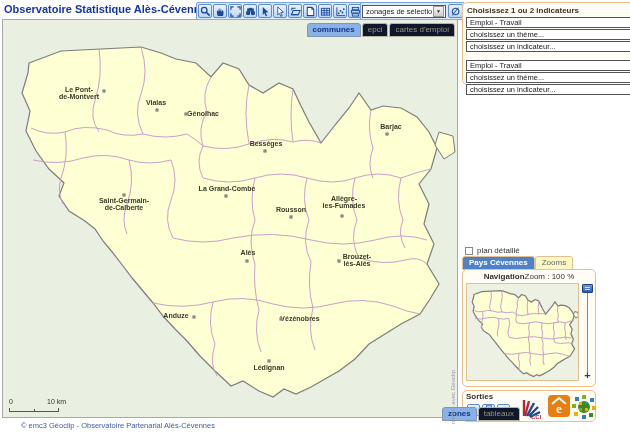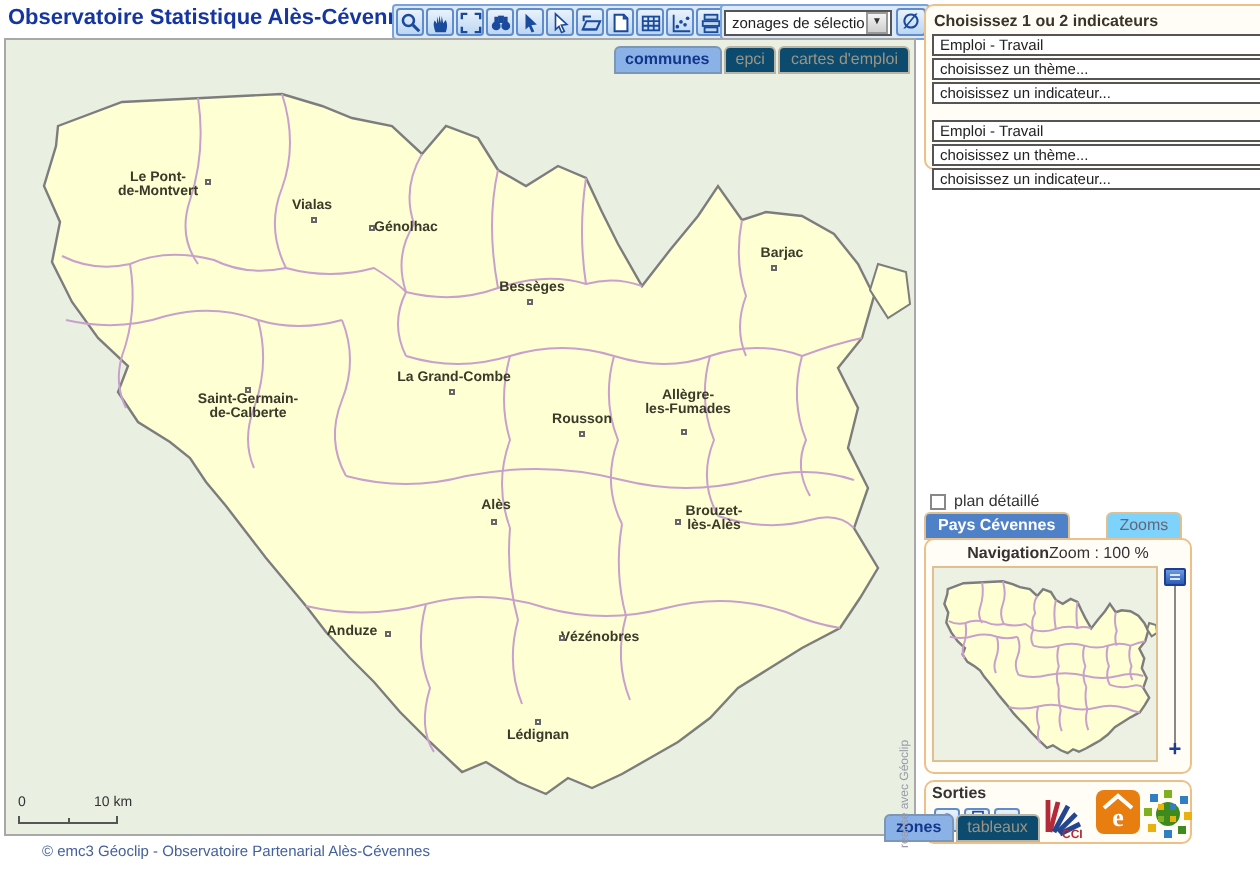--- a/index.html
+++ b/index.html
@@ -29,40 +29,40 @@
   #map { left:2px; top:19px; width:456px; height:399px; background:#e9efe1;
     border:1px solid #a8a8a8; }
   #map svg.mainsvg { position:absolute; left:0; top:0; }
   .maplabel { position:absolute; transform:translate(-50%,-50%); font-size:7px;
     font-weight:bold; color:#3a3a2a; text-align:center; white-space:pre-line;
     line-height:1.05; }
   .marker { position:absolute; width:3px; height:3px; background:#fffbe8;
     border:1px solid #666; transform:translate(-50%,-50%); }
   #area-tabs { position:absolute; right:2px; top:3px; display:flex; gap:1px; }
   .tab { font-size:8px; padding:1px 5px 2px; border:1px solid #b9b4a4;
-    border-radius:3px 3px 0 0; background:#0c4a6e; color:#9a9584; cursor:pointer; }
+    border-radius:3px 3px 0 0; background:#0f172a; color:#9a9584; cursor:pointer; }
   .tab.on { background:#8ab2e6; color:#14368c; font-weight:bold; border-color:#7d96b5;margin-left:46px; }
   #scalebar { position:absolute; left:6px; top:378px; width:60px; font-size:7px; color:#333; }
   #scalebar .lbl0 { position:absolute; left:0; top:0; }
   #scalebar .lbl1 { position:absolute; left:38px; top:0; }
   #scalebar .bar { position:absolute; left:0; top:10px; width:50px; height:4px;
     border-left:1px solid #555; border-right:1px solid #555; border-bottom:1px solid #555; }
   #scalebar .tick { position:absolute; left:24px; top:1px; width:1px; height:3px; background:#555; }
   
   .panel { border:1px solid #edc089; border-radius:5px; background:#fffdf5; }
   #ind-panel { left:462px; top:2px; width:193px; height:83px; padding:2px 3px; }
   #ind-title { font-size:8px; font-weight:bold; color:#3a3328; margin:1px 0 2px 1px; }
   .ind-sel { margin-bottom:1px; height:11px; }
   .gap { height:7px; }
   #plan-row { left:465px; top:246px; display:flex; align-items:center; gap:4px;
     font-size:8px; color:#333; }
   #plan-cb { width:8px; height:8px; background:#fff; border:1px solid #888; }
-  #nav-tabs { left:462px; top:256px; display:flex; gap:18px; }
+  #nav-tabs { left:462px; top:256px; display:flex; gap:0; }
   .ntab { font-size:8px; padding:1px 6px 2px; border:1px solid #e0c090;
-    border-radius:3px 3px 0 0; background:#7dd3fc; color:#667; cursor:pointer; }
+    border-radius:3px 3px 0 0; background:#fef9c3; color:#667; cursor:pointer; }
   .ntab.on { background:#4f81c9; color:#fff; font-weight:bold; }
   #nav-panel { left:462px; top:269px; width:134px; height:118px; padding:2px 3px; }
   #nav-head { display:flex; justify-content:center; font-size:8px; color:#333; }
   #nav-title { font-weight:bold; }
   #minimap { position:absolute; left:3px; top:13px; width:113px; height:98px;
     background:#edf1e3; border:1px solid #e0c090; overflow:hidden; }
   #slider-track { position:absolute; left:124px; top:16px; width:1px; height:86px; background:#888; }
   #slider-handle { position:absolute; left:119px; top:14px; width:11px; height:9px;
     background:linear-gradient(#6f9ae0,#2b5cb8); border:1px solid #1c3f8f; border-radius:1px; }
   #slider-handle:before { content:""; position:absolute; left:2px; top:2px; right:2px;

